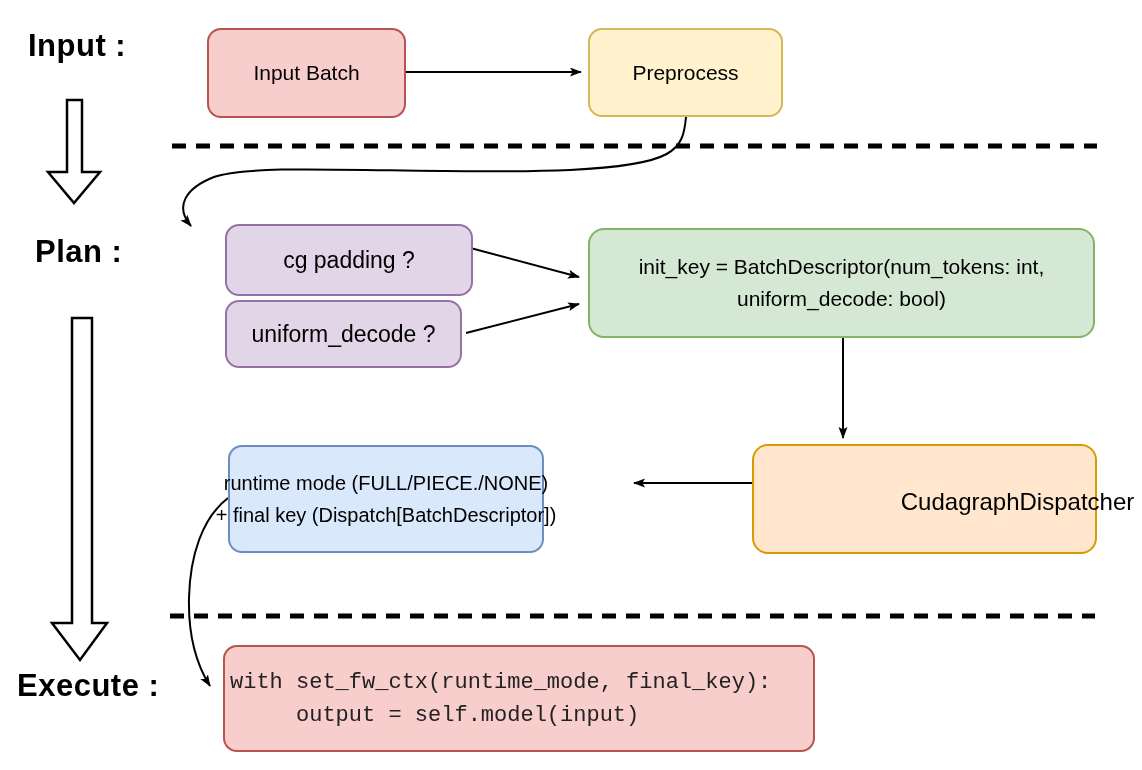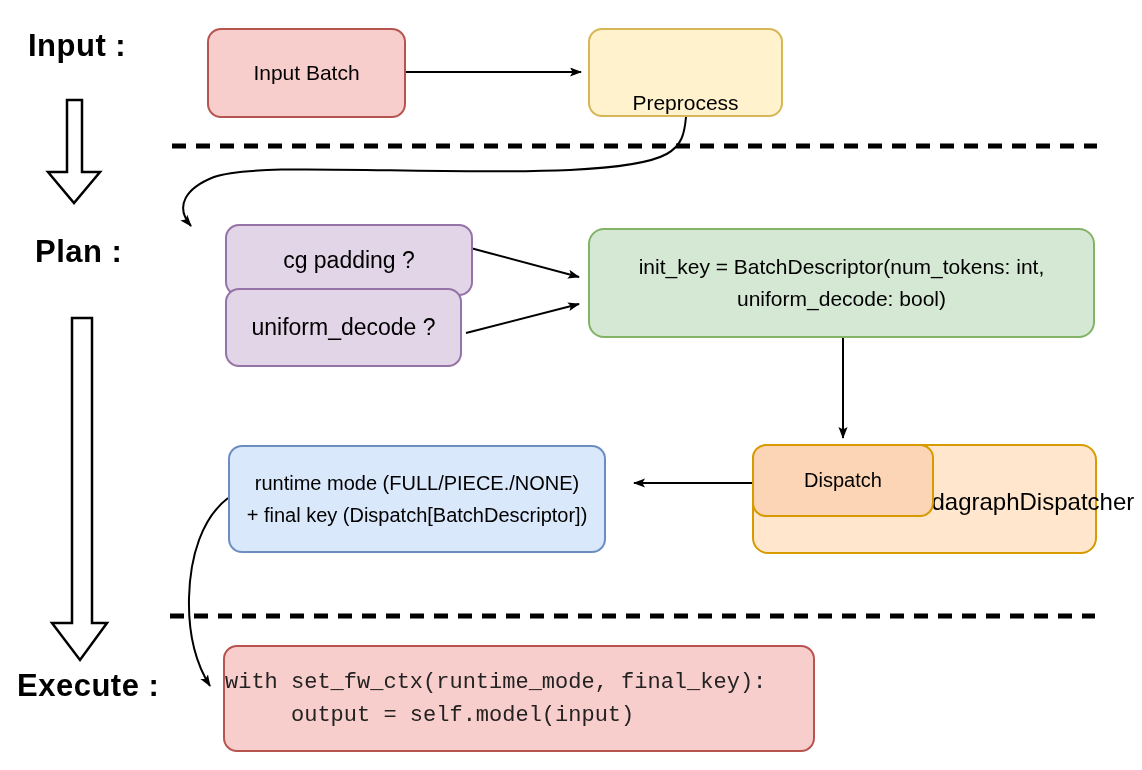--- a/index.html
+++ b/index.html
@@ -26,42 +26,42 @@
     border-radius:14px;
     display:flex;
     flex-direction:column;
     align-items:center;
     justify-content:center;
     text-align:center;
     color:#000;
   }
   .node .ln{white-space:nowrap;}
   .red    {background:#f8cecc;border-color:#b85450;}
-  .yellow {background:#fff2cc;border-color:#d6b656;justify-content:flex-end;}
+  .yellow {background:#fff2cc;border-color:#d6b656;}
   .purple {background:#e1d5e7;border-color:#9673a6;}
   .green  {background:#d5e8d4;border-color:#82b366;}
   .blue   {background:#dae8fc;border-color:#6c8ebf;}
   .orange-outer{background:#ffe6cc;border-color:#d79b00;border-radius:16px;}
   .orange-inner{background:#fbd5b5;border-color:#d79b00;}
 
   #node-input-batch   {left:207px;top:28px; width:199px;height:90px;font-size:21px;}
   #node-preprocess    {left:588px;top:28px; width:195px;height:89px;font-size:21px;}
   #node-cg-padding    {left:225px;top:224px;width:248px;height:72px;font-size:23px;}
-  #node-uniform-decode{left:225px;top:288px;width:237px;height:79px;font-size:23px;}
+  #node-uniform-decode{left:225px;top:300px;width:237px;height:68px;font-size:23px;}
   #node-init-key      {left:588px;top:228px;width:507px;height:110px;font-size:21px;line-height:32px;border-radius:16px;}
   #node-dispatcher    {left:752px;top:444px;width:345px;height:110px;}
   #node-dispatch      {left:752px;top:444px;width:182px;height:73px;font-size:20px;}
   #dispatcher-label   {position:absolute;left:182px;top:0;width:163px;height:110px;
                        display:flex;flex-direction:row;align-items:center;justify-content:center;
                        font-size:24px;line-height:31px;color:#000;}
-  #node-runtime-mode  {left:228px;top:445px;width:378px;height:108px;font-size:20px;line-height:32px;}
+  #node-runtime-mode  {left:228px;top:445px;width:316px;height:108px;font-size:20px;line-height:32px;}
   #node-execute-code  {left:223px;top:645px;width:592px;height:107px;
                        align-items:flex-start;justify-content:center;text-align:left;
                        font-family:"Liberation Mono","DejaVu Sans Mono",monospace;
-                       font-size:22px;line-height:33px;color:#222;}
+                       font-size:22px;line-height:33px;color:#222;padding-left:5px;}
   .code-line{white-space:pre;}
 </style>
 </head>
 <body>
 
 <div id="canvas">
 
   <svg id="wires" viewBox="0 0 1142 770" xmlns="http://www.w3.org/2000/svg">
     <defs>
       <marker id="arrow" markerUnits="userSpaceOnUse" markerWidth="16" markerHeight="14" refX="11" refY="4.5" orient="auto">
@@ -109,23 +109,20 @@
     <span class="ln">uniform_decode: bool)</span>
   </div>
 
   <div class="node orange-outer" id="node-dispatcher">
     <div id="dispatcher-label">
       <span class="ln">Cudagraph</span>
       <span class="ln">Dispatcher</span>
     </div>
   </div>
 
-  <div class="node orange-inner" id="node-dispatch">
-    <span class="ln">Dispatch</span>
-  </div>
 
   <div class="node blue" id="node-runtime-mode">
     <span class="ln">runtime mode (FULL/PIECE./NONE)</span>
     <span class="ln">+ final key (Dispatch[BatchDescriptor])</span>
   </div>
 
   <div class="node red" id="node-execute-code">
     <span class="code-line">with set_fw_ctx(runtime_mode, final_key):</span>
     <span class="code-line">     output = self.model(input)</span>
   </div>

